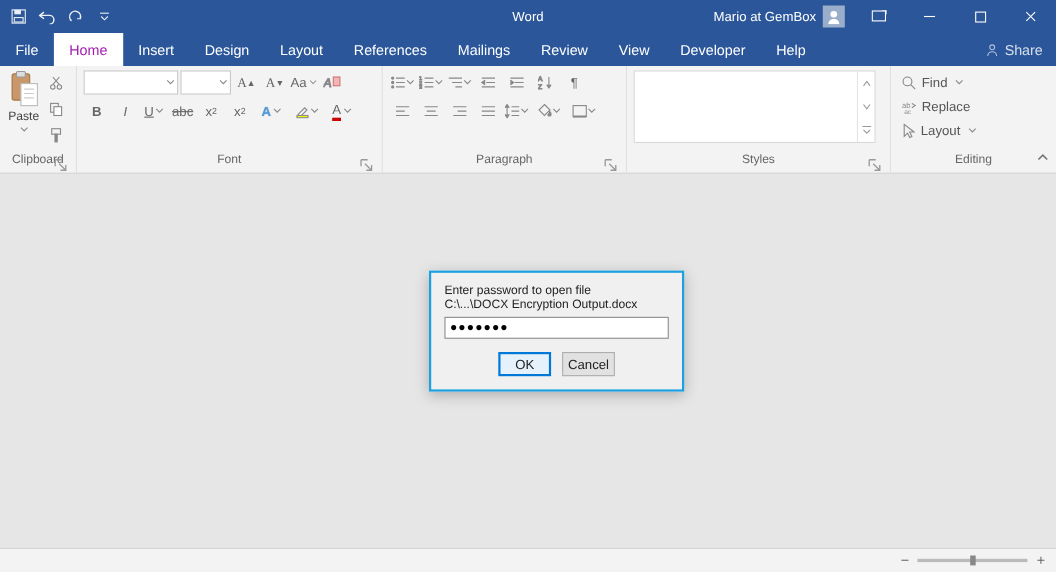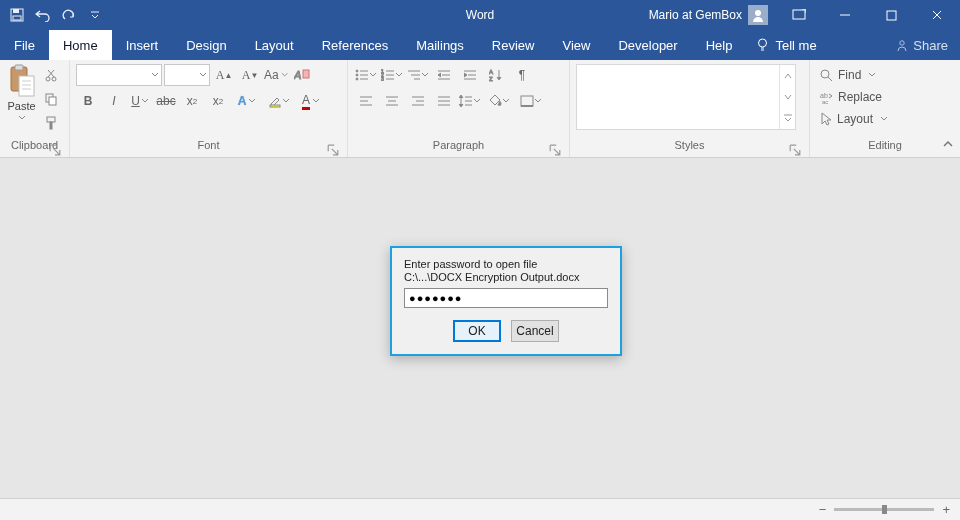--- a/index.html
+++ b/index.html
@@ -13,21 +13,21 @@
   .titlebar .right { margin-left:auto; display:flex; align-items:center; height:100%; }
   .user { display:flex; align-items:center; gap:6px; padding:0 8px; font-size:12px; }
   .avatar { width:20px; height:20px; background:#9aaecb; display:flex; align-items:center; justify-content:center; }
   .winbtn { width:46px; height:30px; display:flex; align-items:center; justify-content:center; }
   .winbtn svg { stroke:#fff; }
 
   
   .tabs { height: 30px; background:#2b579a; display:flex; align-items:stretch; color:#fff; font-size:13px; position:relative; }
   .tab { padding:0 14px; display:flex; align-items:center; cursor:default; }
   .tab.file { background:#2b579a; }
-  .tab.active { background:#fff; color:#0f172a; }
+  .tab.active { background:#fff; color:#a21caf; }
   .tabs .right { margin-left:auto; display:flex; align-items:center; gap:6px; padding-right:12px; }
   .tellme { display:flex; align-items:center; gap:6px; padding:0 10px; }
   .share { display:flex; align-items:center; gap:4px; opacity:.8; }
 
   
   .ribbon { height: 98px; background:#f3f3f3; border-bottom:1px solid #d0d0d0; display:flex; position:relative; }
   .group { border-right:1px solid #e0e0e0; display:flex; flex-direction:column; padding:4px 6px 0 6px; position:relative; }
   .group-body { flex:1; display:flex; align-items:flex-start; }
   .group-label { height:18px; font-size:11px; color:#666; text-align:center; position:relative; }
   .launcher { position:absolute; right:2px; bottom:1px; width:12px; height:12px; }
@@ -155,28 +155,20 @@
   <div class="tab active">Home</div>
   <div class="tab">Insert</div>
   <div class="tab">Design</div>
   <div class="tab">Layout</div>
   <div class="tab">References</div>
   <div class="tab">Mailings</div>
   <div class="tab">Review</div>
   <div class="tab">View</div>
   <div class="tab">Developer</div>
   <div class="tab">Help</div>
-  <div class="tellme">
-    <svg width="13" height="14" viewBox="0 0 13 14">
-        <circle cx="6.5" cy="5" r="4" fill="none" stroke="#fff"></circle>
-        <line x1="5" y1="10" x2="8" y2="10" stroke="#fff"></line>
-        <line x1="5" y1="12" x2="8" y2="12" stroke="#fff"></line>
-      </svg>
-    <span>Tell me</span>
-  </div>
   <div class="right">
     <div class="share">
       <svg width="13" height="13" viewBox="0 0 13 13">
           <circle cx="6" cy="4" r="2.2" fill="none" stroke="#cdd9ec"></circle>
           <path d="M2 12 A4 4 0 0 1 10 12" fill="none" stroke="#cdd9ec"></path>
         </svg>
       <span>Share</span>
     </div>
   </div>
 </div>

